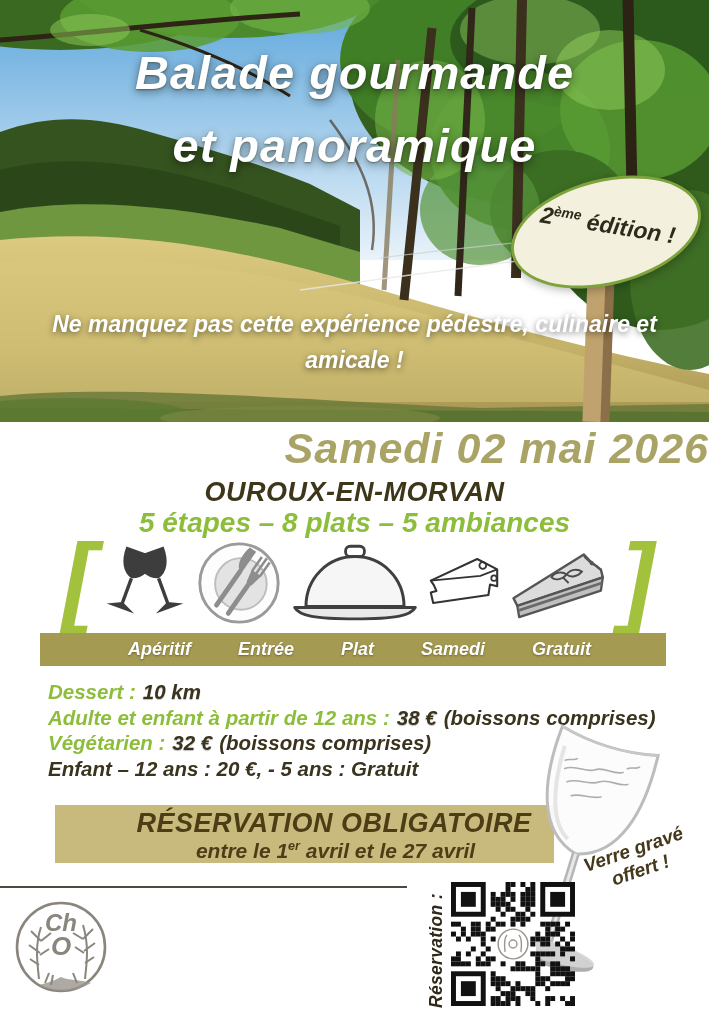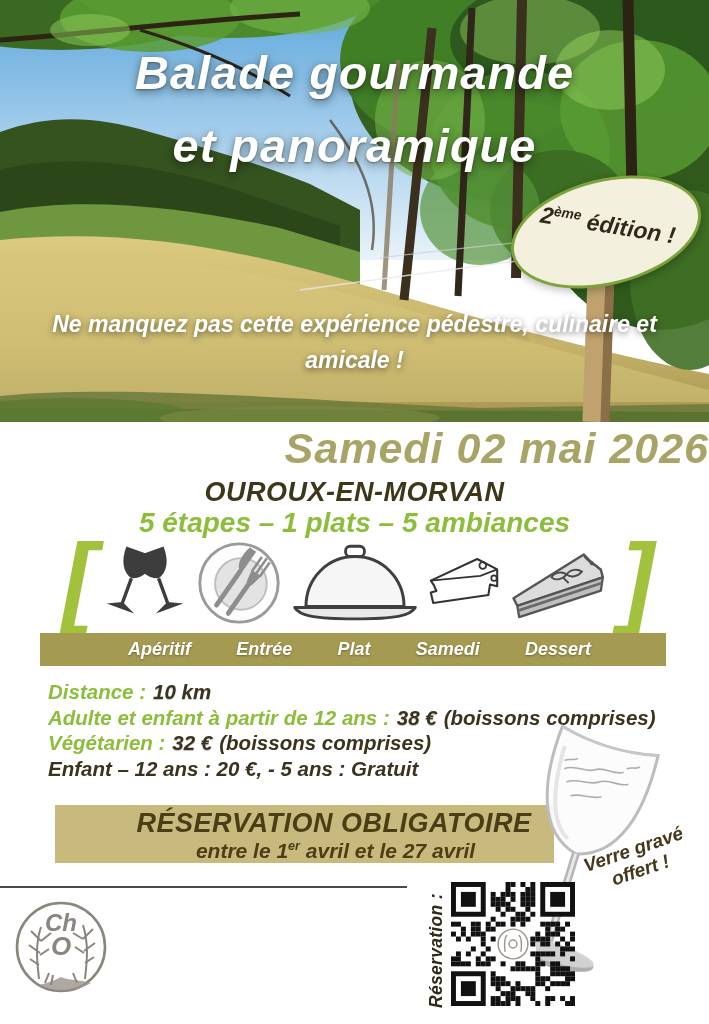--- a/index.html
+++ b/index.html
@@ -172,21 +172,21 @@
     <div class="badge"></div>
     <div class="badge-text"><span>2</span><sup>ème</sup><span> édition !</span></div>
     <div class="tagline">
       <div>Ne manquez pas cette expérience pédestre, culinaire et</div>
       <div>amicale !</div>
     </div>
   </div>
 
   <div class="date">Samedi 02 mai 2026</div>
   <div class="location">OUROUX-EN-MORVAN</div>
-  <div class="subtitle">5 étapes – 1 plats – 5 ambiances</div>
+  <div class="subtitle">5 étapes – 8 plats – 5 ambiances</div>
 
   <div class="courses-row">
     <div class="bracket">[</div>
 
     <div class="course-icon">
       <svg width="88" height="78" viewBox="0 0 90 80">
         <g transform="rotate(20 30 38)">
           <path d="M14,6 Q14,30 30,35 Q46,30 46,6 Z" fill="#3d3d3d"></path>
           <line x1="30" y1="35" x2="30" y2="62" stroke="#3d3d3d" stroke-width="3.5"></line>
           <path d="M15,68 L45,68 L30,61 Z" fill="#3d3d3d"></path>
@@ -245,26 +245,26 @@
     </div>
 
     <div class="bracket">]</div>
   </div>
 
   <div class="course-bar">
     <span>Apéritif</span>
     <span>Entrée</span>
     <span>Plat</span>
     <span>Samedi</span>
-    <span>Dessert</span>
+    <span>Gratuit</span>
   </div>
 
   <div class="pricing">
     <div>
-      <span class="g">Distance :</span><span class="price sp">10 km</span>
+      <span class="g">Dessert :</span><span class="price sp">10 km</span>
     </div>
     <div>
       <span class="g">Adulte et enfant à partir de 12 ans :</span><span class="price sp">38 €</span><span class="sp">(boissons comprises)</span>
     </div>
     <div>
       <span class="g">Végétarien :</span><span class="price sp">32 €</span><span class="sp">(boissons comprises)</span>
     </div>
     <div>Enfant – 12 ans : 20 €, - 5 ans : Gratuit</div>
   </div>
 

